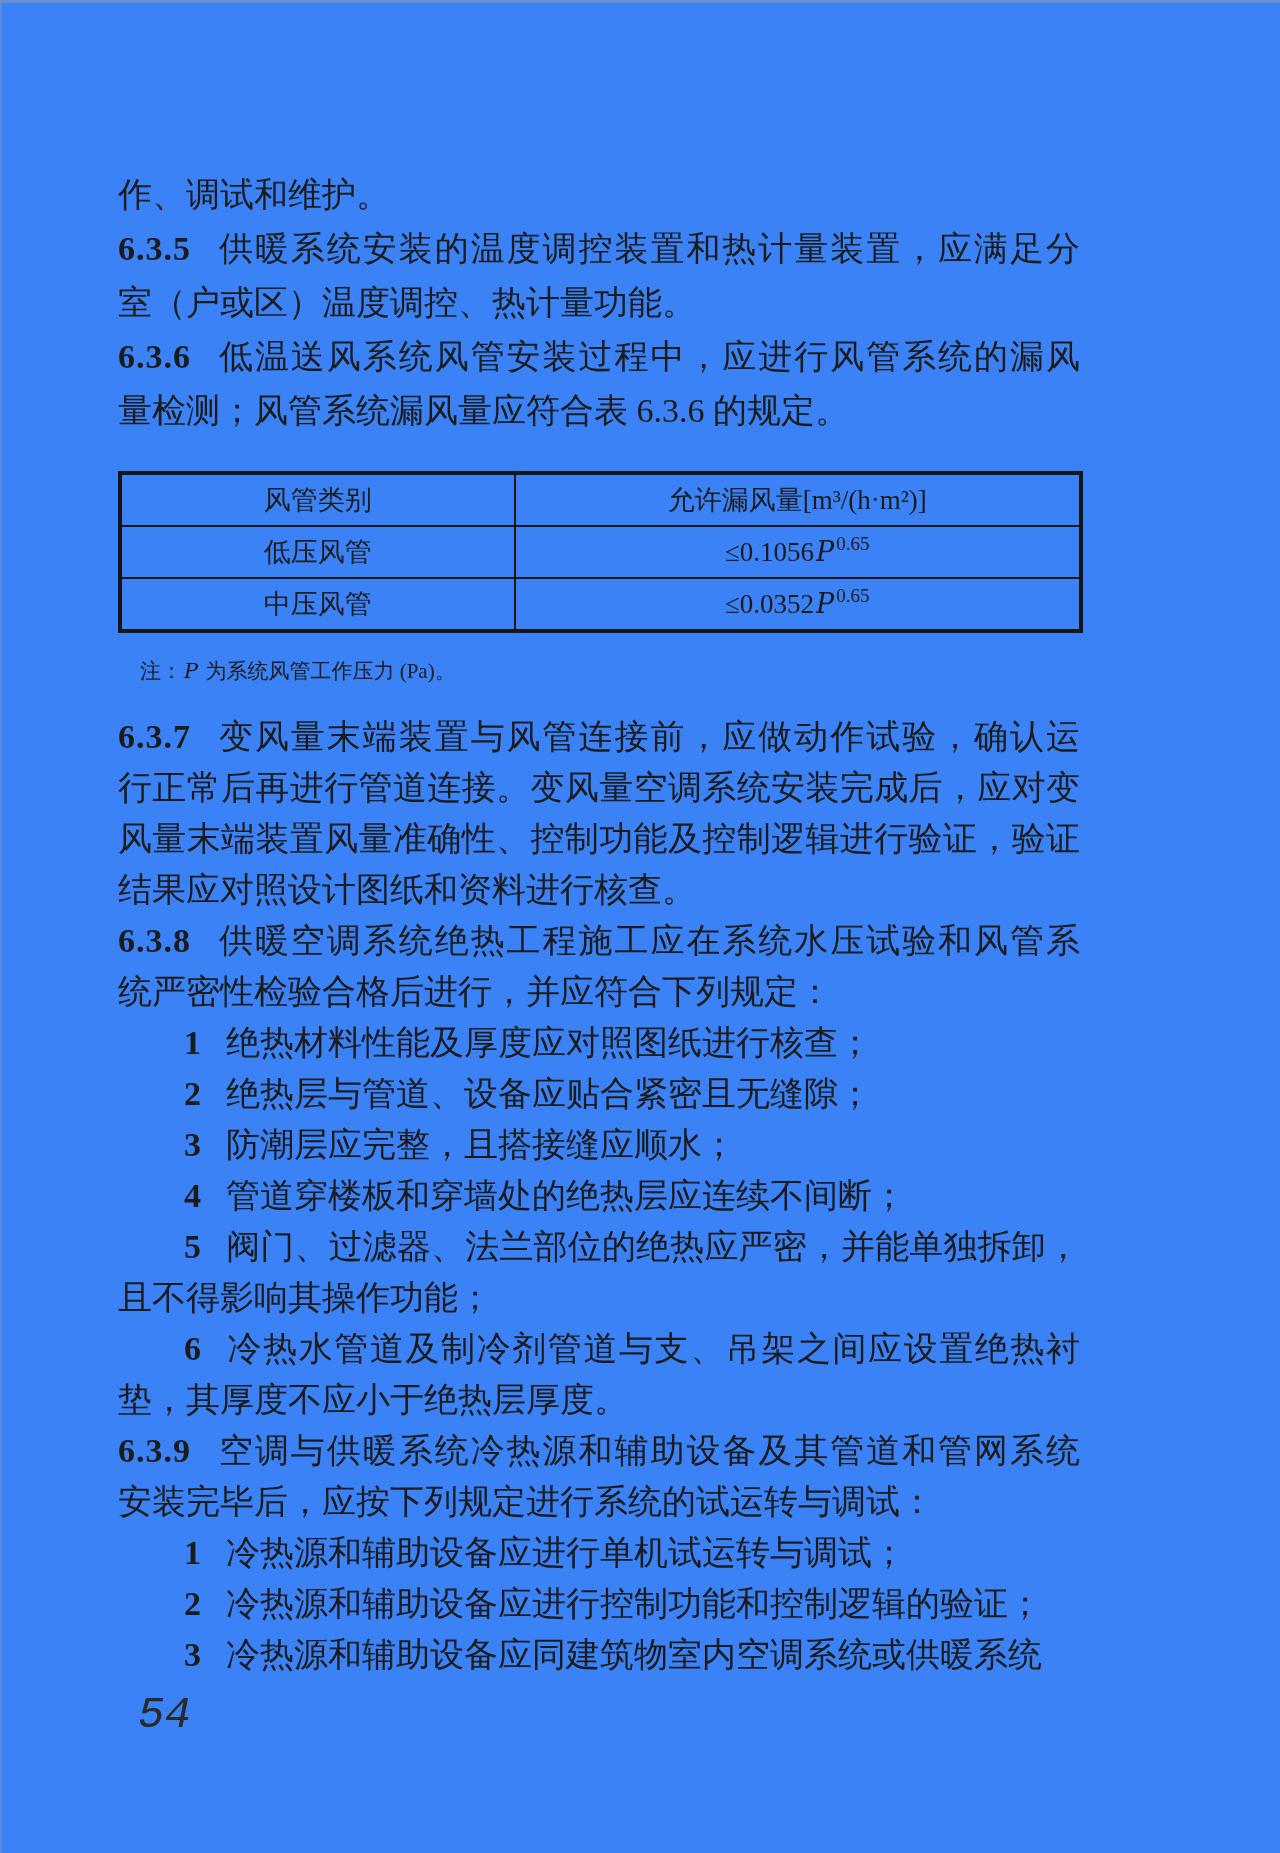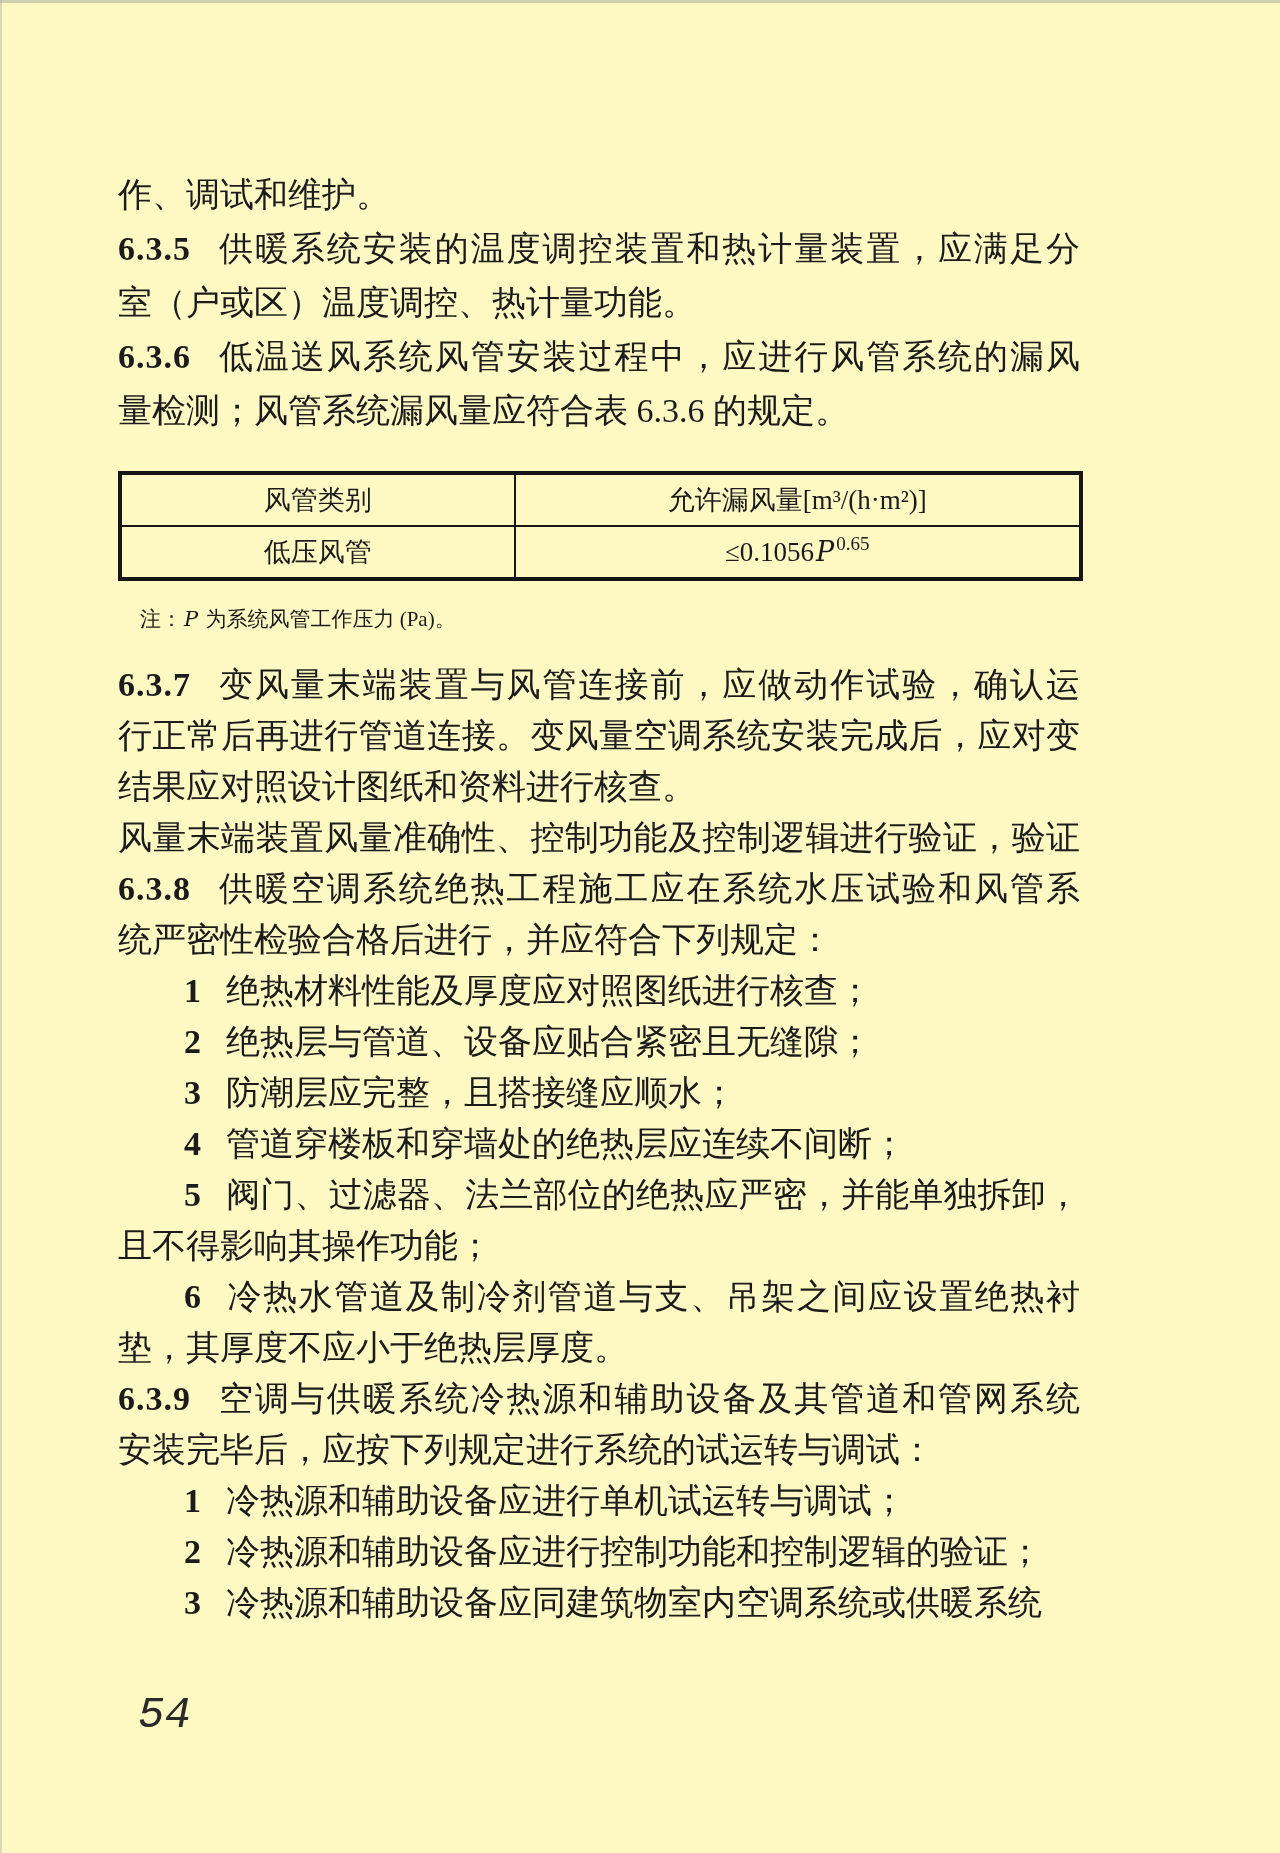--- a/index.html
+++ b/index.html
@@ -1,19 +1,19 @@
 <!DOCTYPE html>
 <html><head>
 <meta charset="utf-8">
 <style>
   html,body{margin:0;padding:0;background:#e8e8e8;}
   .page{
     position:relative;
     width:1280px;height:1853px;
-    background:#fef9c3;
+    background:#3b82f6;
     color:#1b1b1b;
     font-family:"Liberation Serif","DejaVu Serif",serif;
     overflow:hidden;
   }
   .edge-top{position:absolute;top:0;left:0;width:100%;height:3px;background:#9e9e9e;opacity:.45;}
   .edge-left{position:absolute;top:0;left:0;width:2px;height:100%;background:#9e9e9e;opacity:.35;}
 
   .textcol{
     position:absolute;left:118px;top:0;width:962px;
     padding-top:168px;
@@ -86,35 +86,39 @@
     <table class="leak">
       <tbody>
           <tr>
         <td class="c1">风管类别</td>
         <td class="c2">允许漏风量[m³/(h·m²)]</td>
       </tr>
       <tr>
         <td class="c1">低压风管</td>
         <td class="c2"><span>≤0.1056</span><span class="var">P</span><span class="sup">0.65</span></td>
       </tr>
+      <tr>
+        <td class="c1">中压风管</td>
+        <td class="c2"><span>≤0.0352</span><span class="var">P</span><span class="sup">0.65</span></td>
+      </tr>
     </tbody>
       </table>
 
     <div class="note">
       <span>注：</span><span class="var">P</span><span> 为系统风管工作压力 (Pa)。</span>
     </div>
 
     <div class="secB">
 
       <div class="ln jf">
         <span class="cn">6.3.7</span><span>变风量末端装置与风管连接前，应做动作试验，确认运</span>
       </div>
       <div class="ln jf">行正常后再进行管道连接。变风量空调系统安装完成后，应对变</div>
+      <div class="ln jf">风量末端装置风量准确性、控制功能及控制逻辑进行验证，验证</div>
       <div class="ln">结果应对照设计图纸和资料进行核查。</div>
-      <div class="ln jf">风量末端装置风量准确性、控制功能及控制逻辑进行验证，验证</div>
 
       <div class="ln jf">
         <span class="cn">6.3.8</span><span>供暖空调系统绝热工程施工应在系统水压试验和风管系</span>
       </div>
       <div class="ln">统严密性检验合格后进行，并应符合下列规定：</div>
 
       <div class="ln item">
         <span class="in">1</span><span>绝热材料性能及厚度应对照图纸进行核查；</span>
       </div>
       <div class="ln item">

